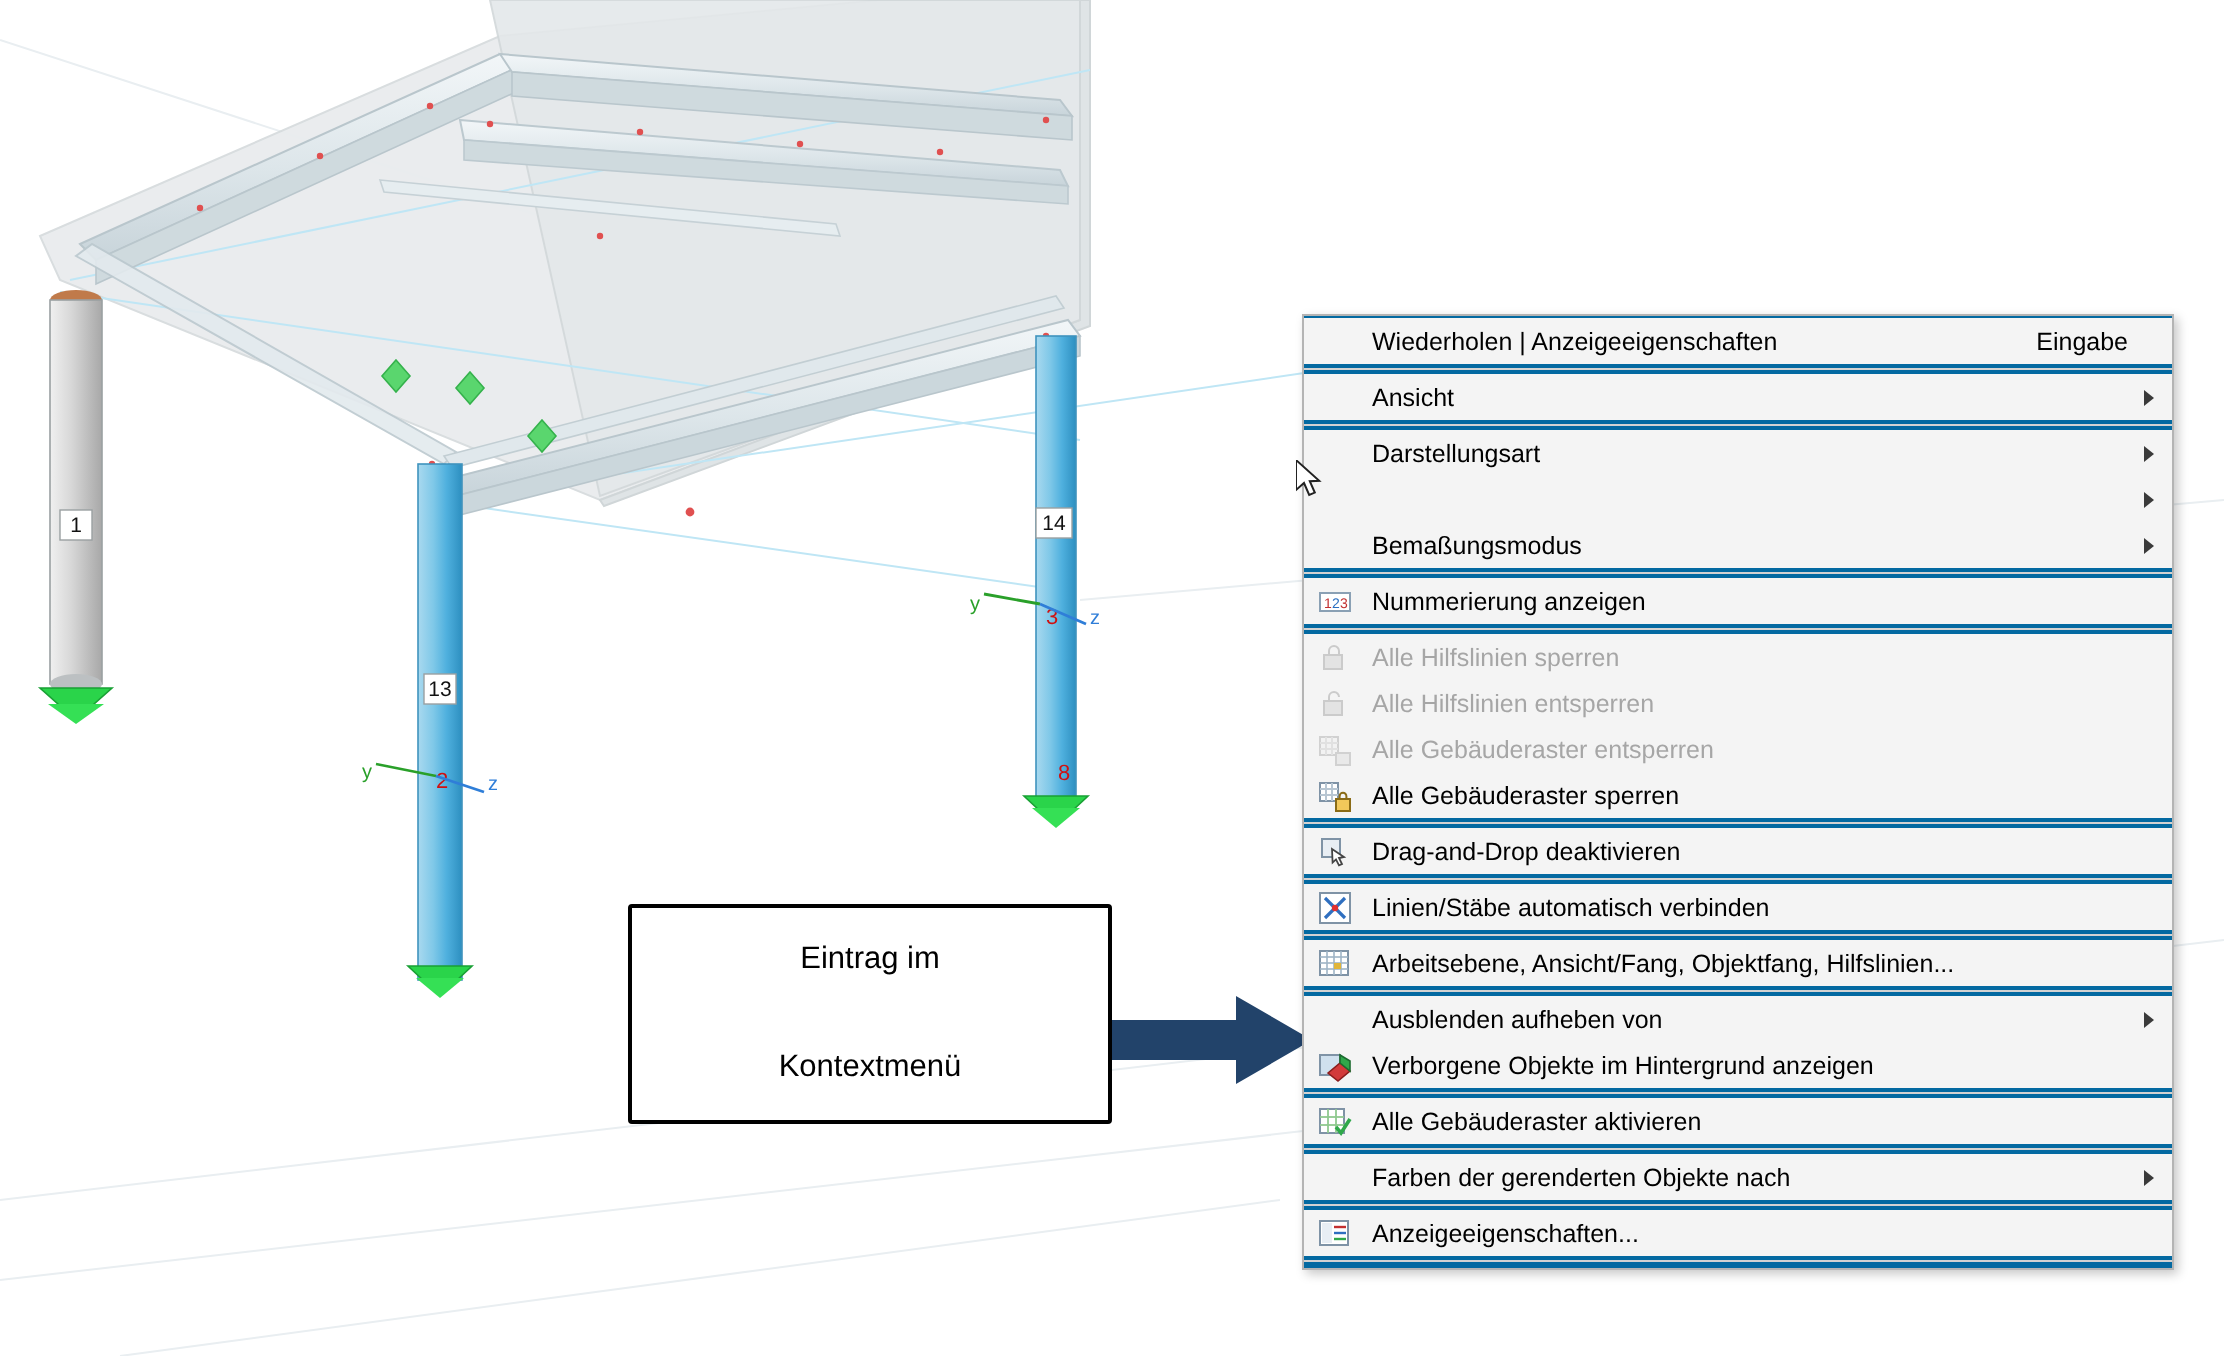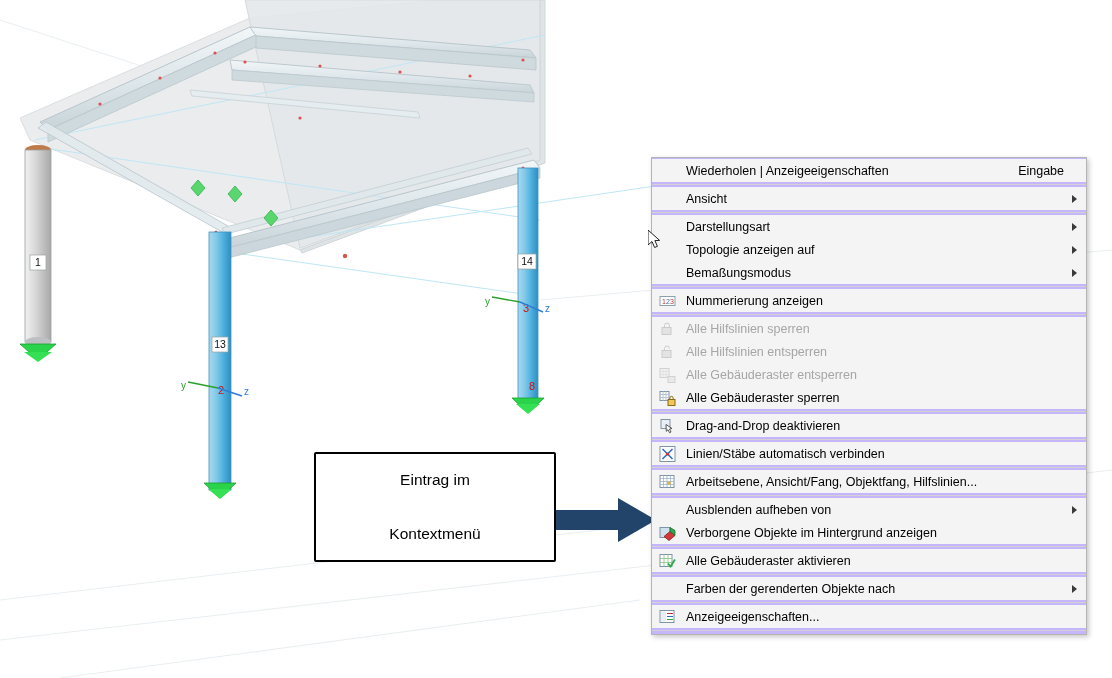--- a/index.html
+++ b/index.html
@@ -51,21 +51,21 @@
     left: 556px; top: 492px;
     width: 104px; height: 56px;
     z-index: 20;
   }
 
   
   #ctx-menu {
     position: absolute;
     left: 651px; top: 157px;
     width: 436px;
-    background: #c4b5fd;
+    background: #0369a1;
     border: 1px solid #b4b4b4;
     box-shadow: 2px 2px 5px rgba(0,0,0,0.22);
     z-index: 30;
     padding: 1px 0 1px 0;
     font-size: 12.5px;
     color: #000000;
   }
   .mi {
     position: relative;
     display: flex;
@@ -283,21 +283,20 @@
       <span class="arrow"></span>
     </div>
     <div class="sep"></div>
 
     <div class="mi">
       <span class="mi-label">Darstellungsart</span>
       <span class="arrow"></span>
     </div>
 
     <div class="mi">
-      <span class="mi-label">Topologie anzeigen auf</span>
       <span class="arrow"></span>
     </div>
 
     <div class="mi">
       <span class="mi-label">Bemaßungsmodus</span>
       <span class="arrow"></span>
     </div>
     <div class="sep"></div>
 
     <div class="mi">

